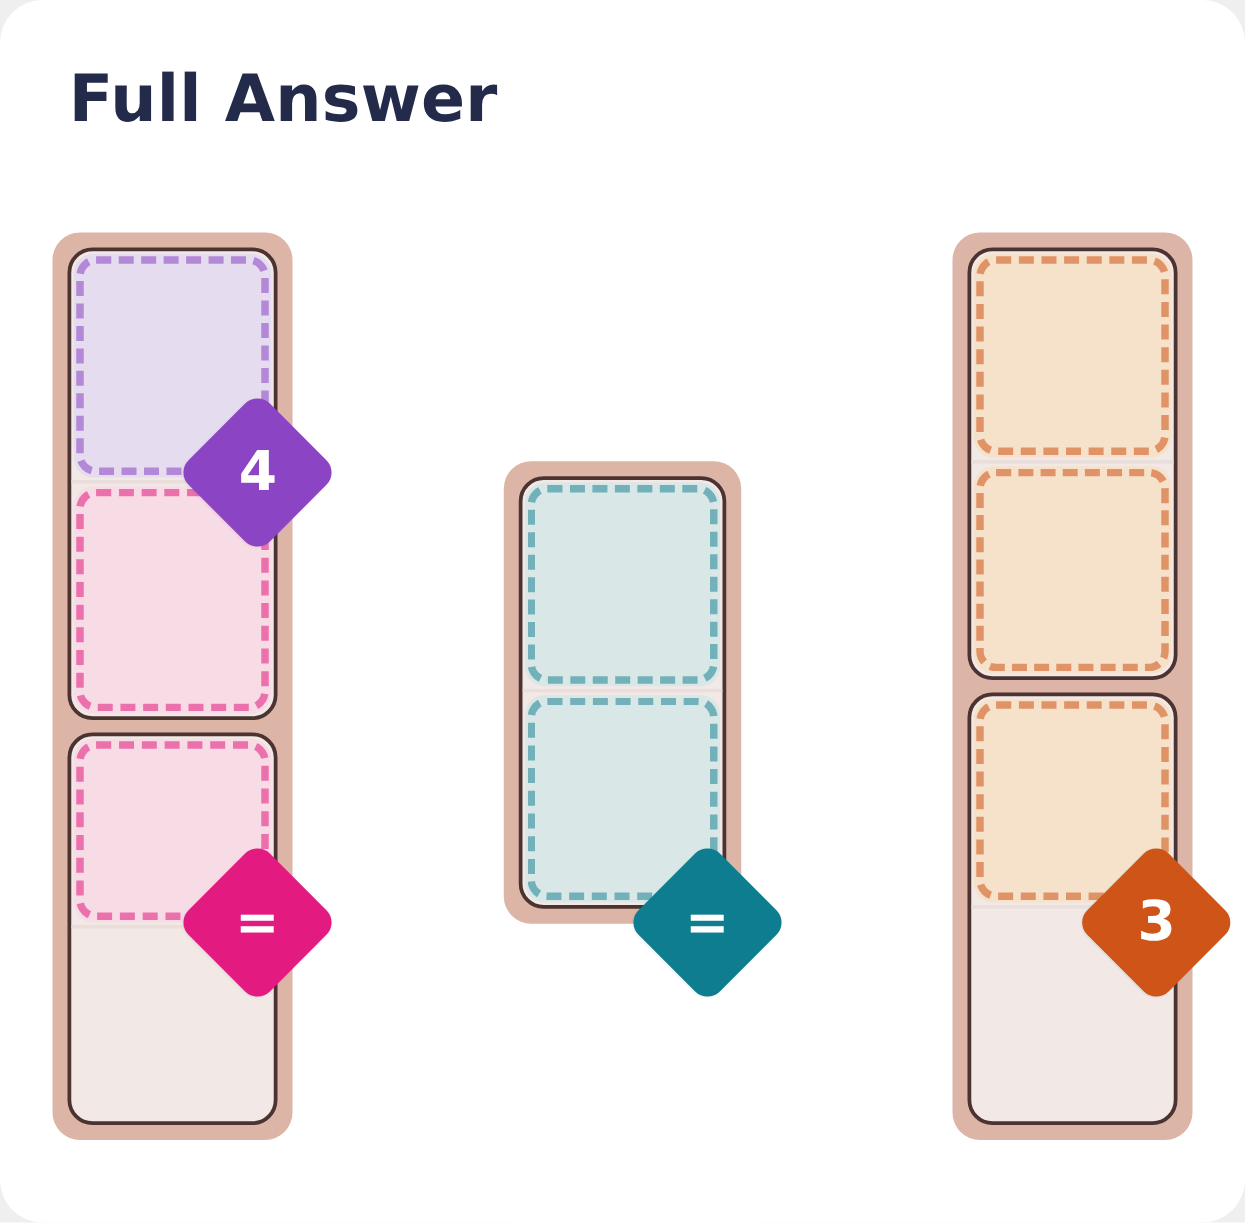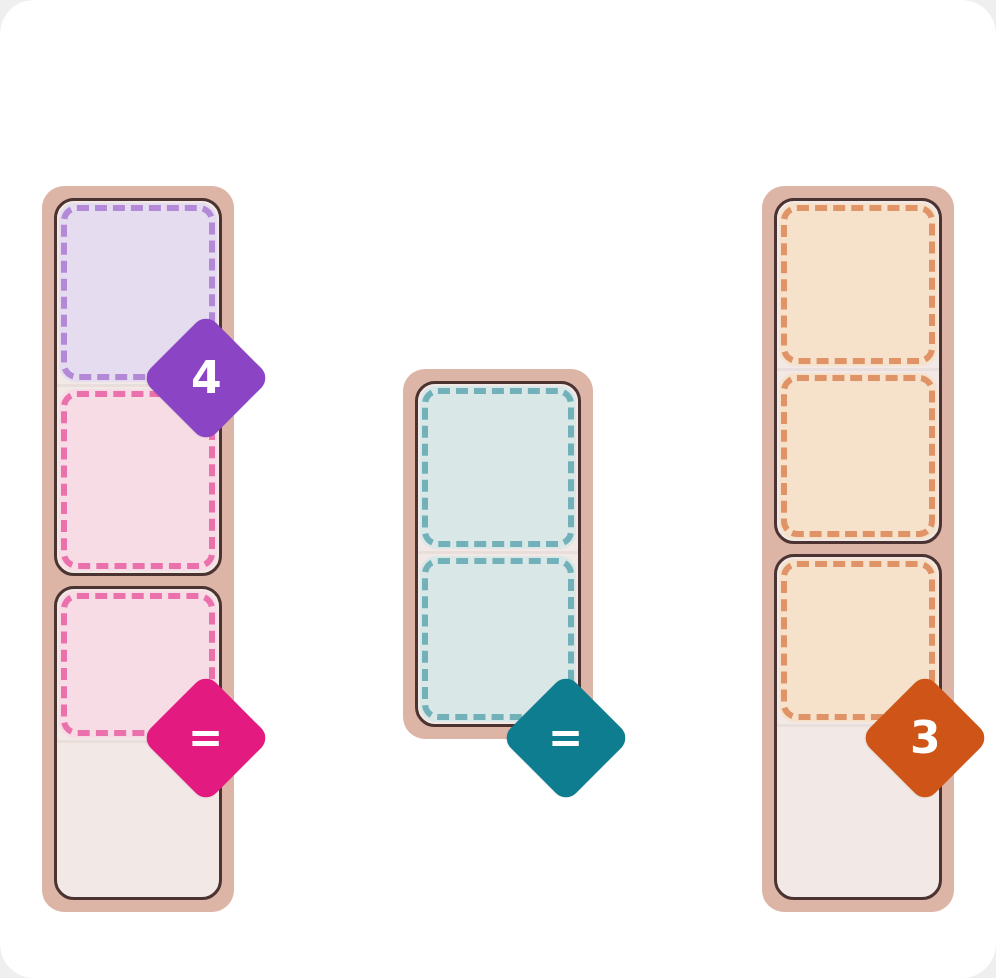--- a/index.html
+++ b/index.html
@@ -123,20 +123,21 @@
   #badge-4  { left:160px; top:332px; }
   #badge-eq1{ left:160px; top:692px; }
   #badge-eq2{ left:520px; top:692px; }
   #badge-3  { left:879px; top:692px; }
 </style>
 </head>
 <body>
 
 <div class="card">
 
+  <div class="page-title">Full Answer</div>
 
   <div class="stack" id="stack-1">
 
     <div class="domino">
       <div class="half top">
         <div class="tint" style="background:#e6dcef"></div>
         <div class="hl" style="border-color:#8b45c4;opacity:.55"></div>
         <div class="pip c-l r1"></div>
         <div class="pip c-r r1"></div>
         <div class="pip c-l r3"></div>

